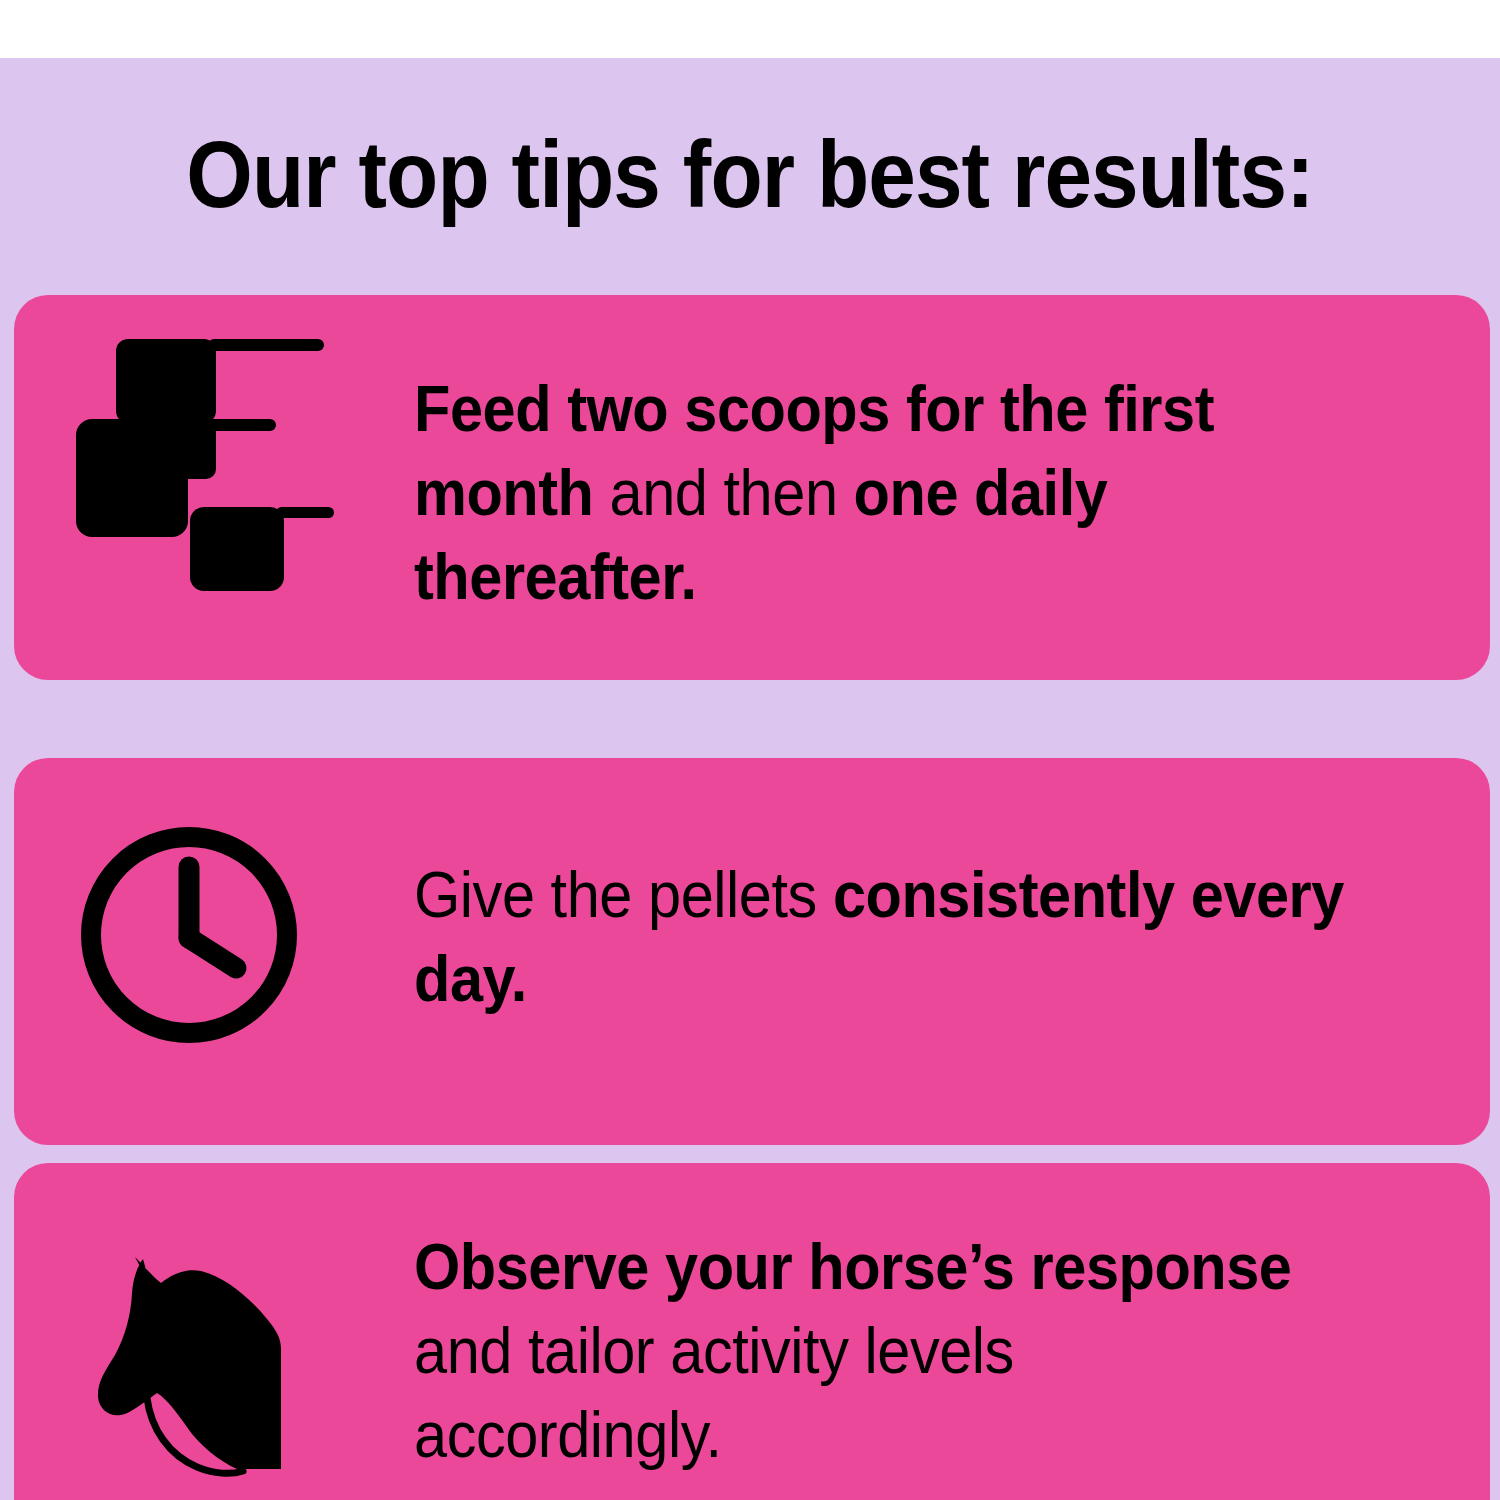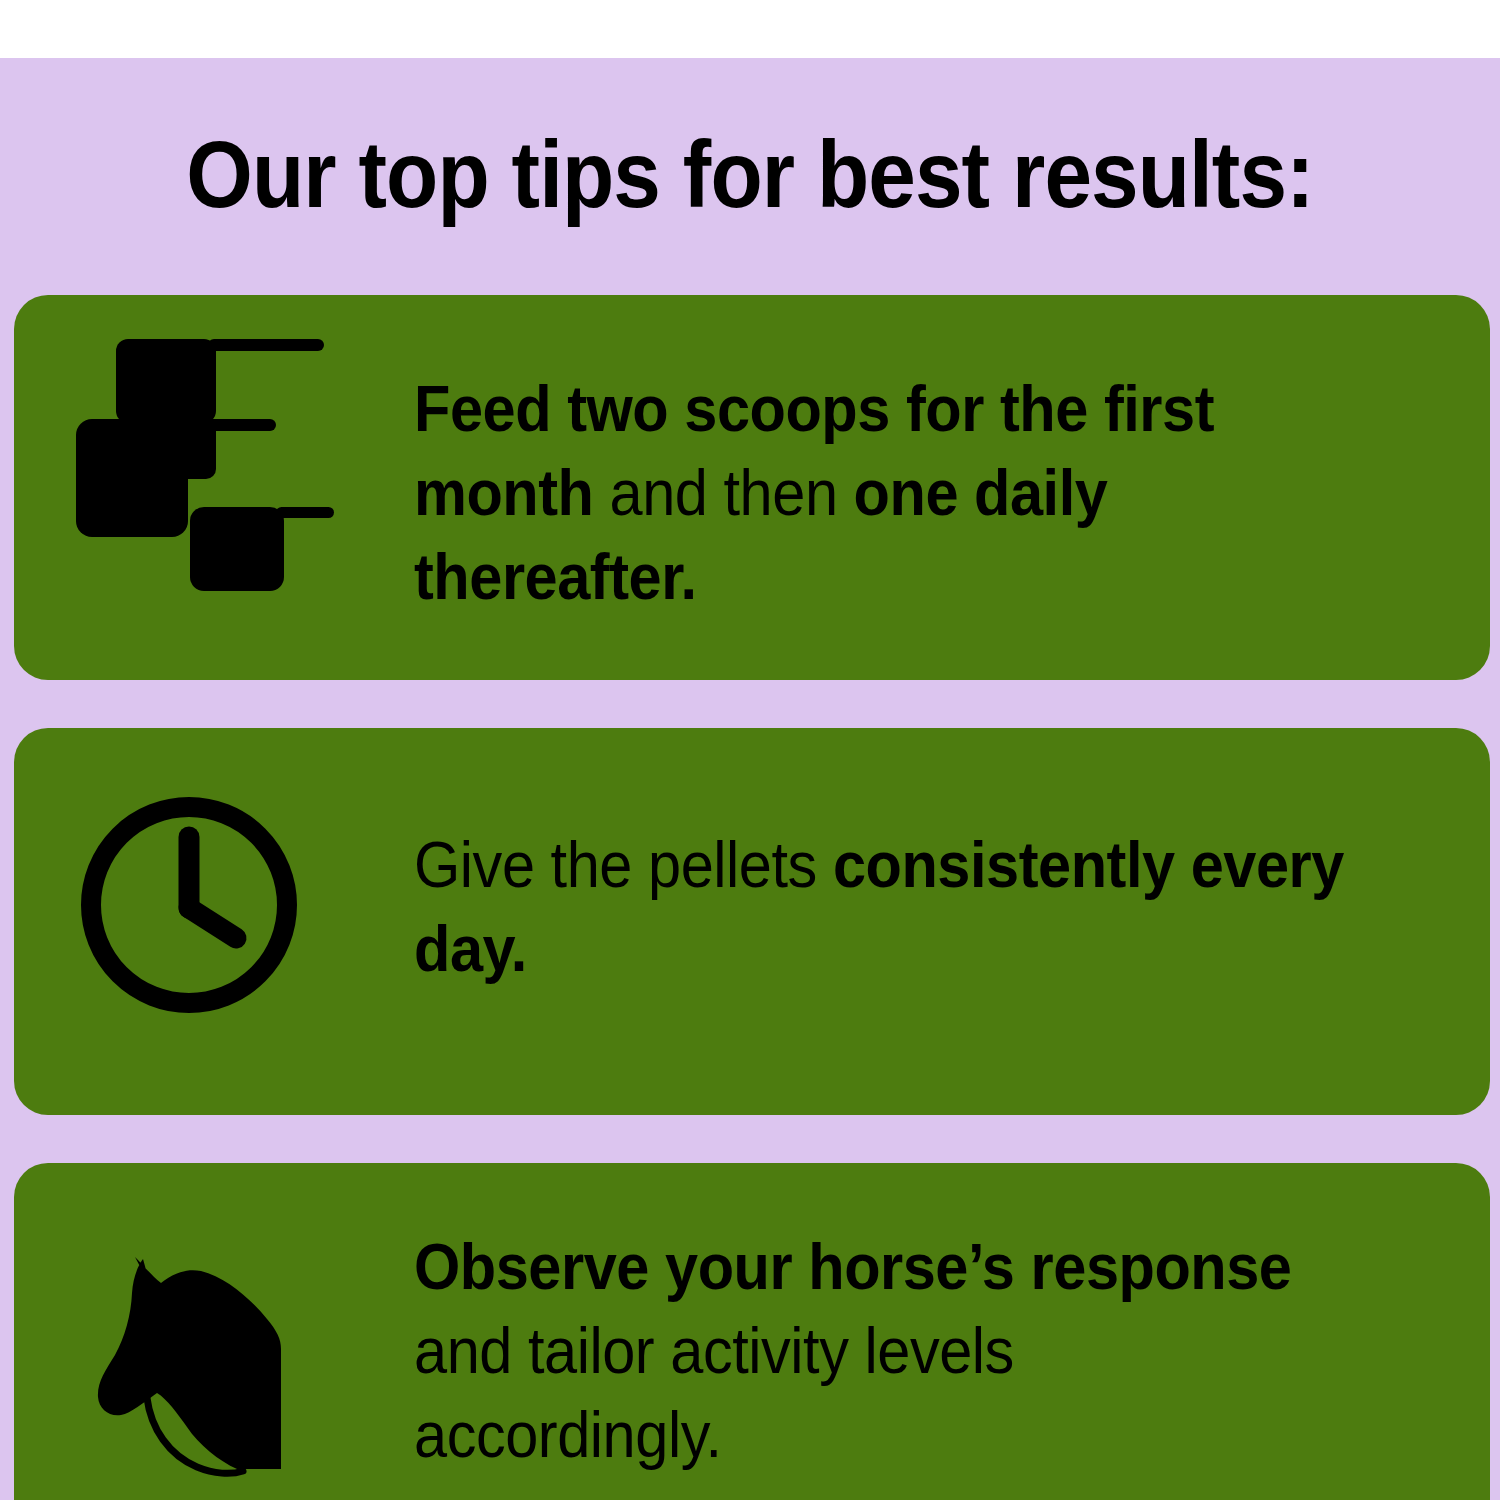--- a/index.html
+++ b/index.html
@@ -47,27 +47,27 @@
     letter-spacing: -1px;
     transform: scaleX(0.9);
     transform-origin: 50% 50%;
     white-space: nowrap;
   }
 
   .card {
     position: absolute;
     left: 14px;
     width: 1476px;
-    background: #4d7c0f;
+    background: #ec4899;
     border-radius: 34px;
     box-sizing: border-box;
   }
 
   #card-1 { top: 237px; height: 385px; }
-  #card-2 { top: 670px; height: 387px; }
+  #card-2 { top: 700px; height: 387px; }
   #card-3 { top: 1105px; height: 388px; }
 
   .card-icon {
     position: absolute;
     display: block;
   }
 
   .card-text {
     position: absolute;
     color: #000000;

